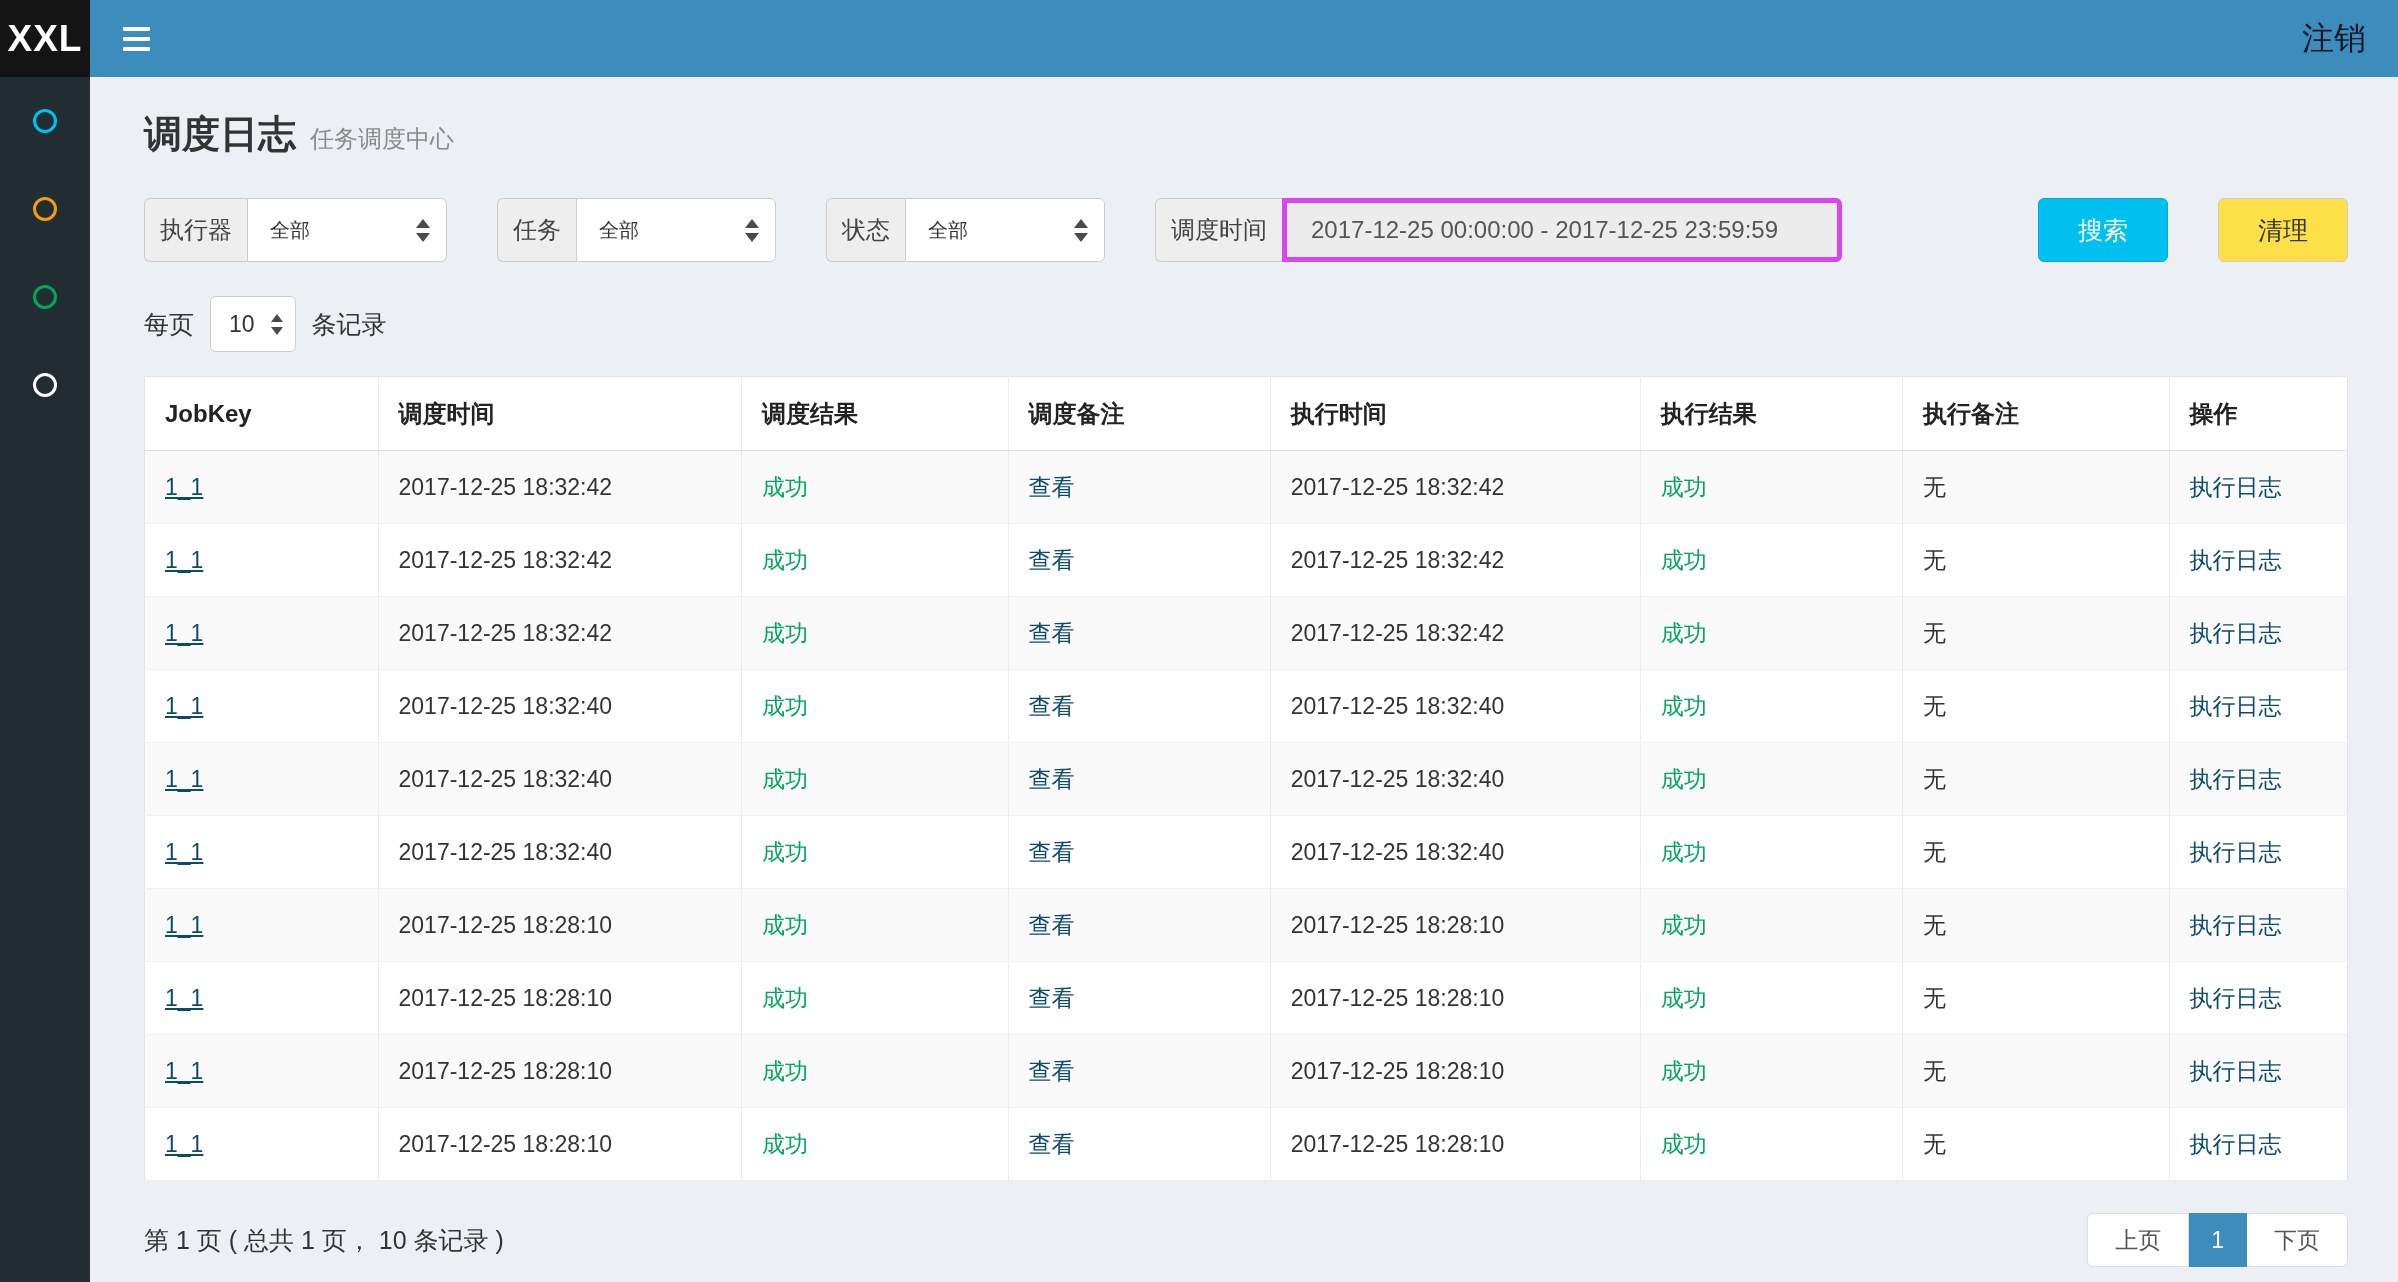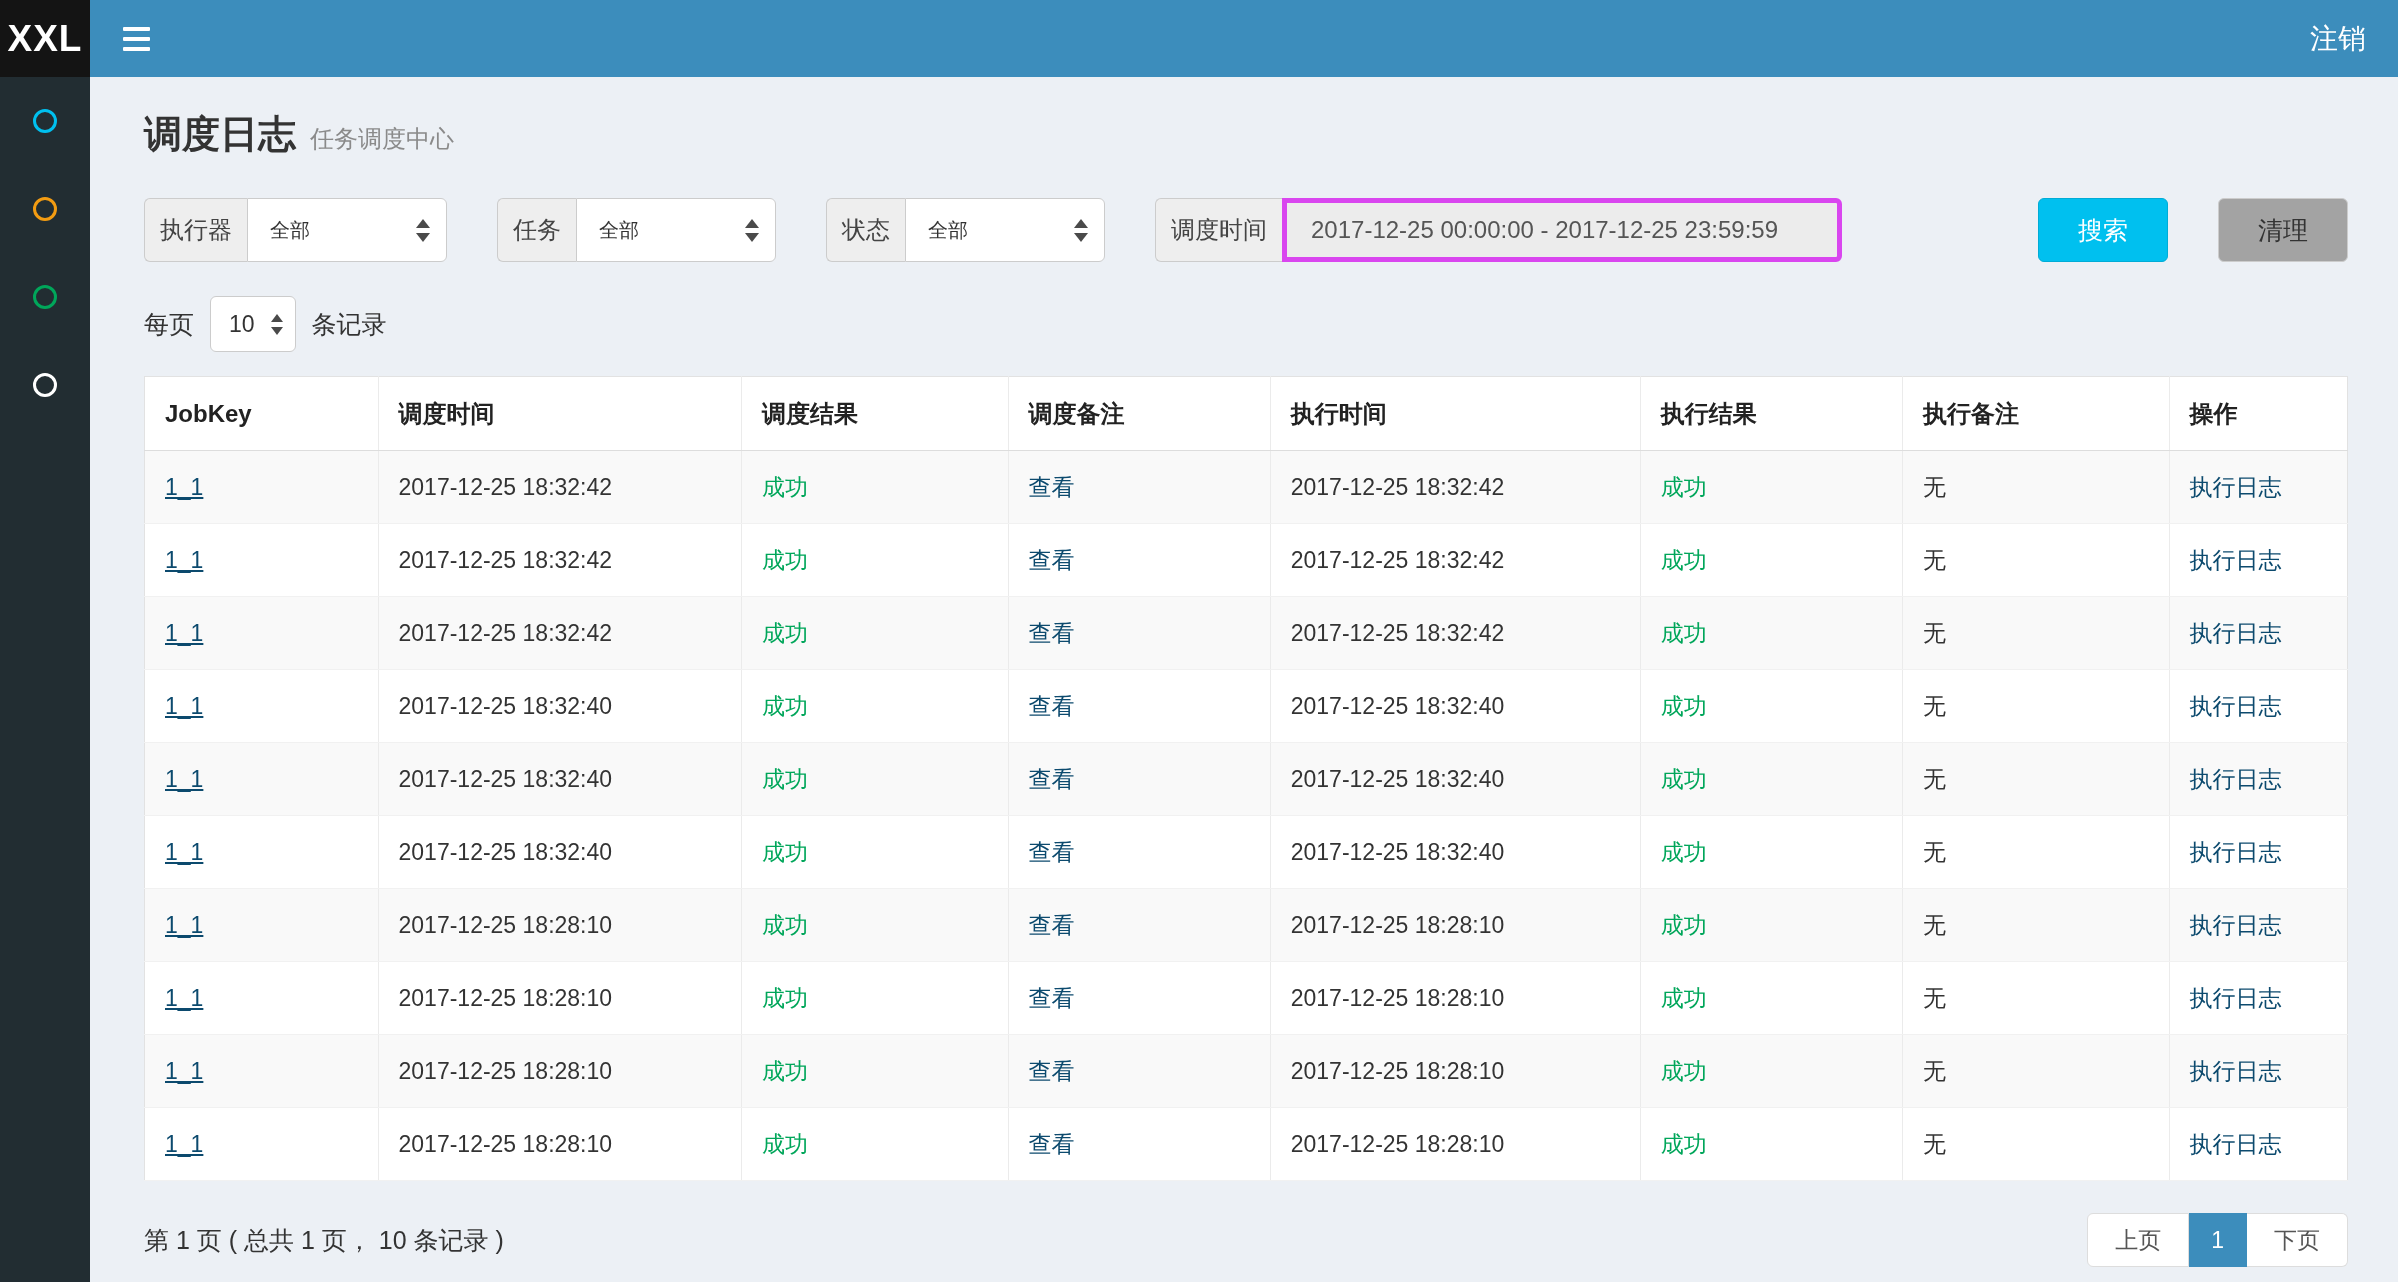--- a/index.html
+++ b/index.html
@@ -10,21 +10,21 @@
     font-family:"Liberation Sans","DejaVu Sans",sans-serif;
     color:#333;
   }
 
   
   .navbar { position:absolute; top:0; left:0; right:0; height:77px; background:#3c8dbc; display:flex; align-items:stretch; z-index:10; }
   .logo { width:90px; background:#141414; color:#fff; display:flex; align-items:center; justify-content:center; font-weight:bold; font-size:37px; letter-spacing:1px; }
   .hamburger { width:92px; display:flex; align-items:center; justify-content:center; cursor:pointer; }
   .bars { display:flex; flex-direction:column; gap:6px; }
   .bar { width:27px; height:4px; background:#fff; border-radius:1px; }
-  .logout { margin-left:auto; display:flex; align-items:center; padding:0 32px; color:#ffffff; font-size:28px; cursor:pointer;text-align:center; }
+  .logout { margin-left:auto; display:flex; align-items:center; padding:0 32px; color:#0f172a; font-size:32px; cursor:pointer;text-align:center; }
 
   
   .sidebar { position:absolute; top:77px; left:0; bottom:0; width:90px; background:#222d32; }
   .side-item { height:88px; display:flex; align-items:center; justify-content:center; cursor:pointer; }
   .circle-icon { width:24px; height:24px; border:3px solid #fff; border-radius:50%; }
 
   
   .main { position:absolute; top:77px; left:90px; right:0; bottom:0; background:#ecf0f5; padding:32px 50px 0 54px; }
   .content-header { display:flex; align-items:baseline; }
   .page-title { font-size:38px; font-weight:bold; color:#333; }
@@ -47,21 +47,21 @@
   .stepper { display:flex; flex-direction:column; gap:5px; margin-left:30px; }
   .tri-up { width:0; height:0; border-left:7px solid transparent; border-right:7px solid transparent; border-bottom:9px solid #4a4a4a; }
   .tri-down { width:0; height:0; border-left:7px solid transparent; border-right:7px solid transparent; border-top:9px solid #4a4a4a; }
   .time-input {
     background:#ececec; border:5px solid #d946ef; border-radius:0 6px 6px 0;
     display:flex; align-items:center; padding:0 24px; font-size:24px; color:#555;
     white-space:nowrap; min-width:560px; cursor:pointer;
   }
   .btn { height:64px; border-radius:6px; font-size:25px; display:flex; align-items:center; justify-content:center; cursor:pointer; }
   .btn-search { margin-left:auto; width:130px; background:#00c0ef; border:1px solid #00acd6; color:#fff; }
-  .btn-clear { margin-left:50px; width:130px; background:#a3a3a3; border:1px solid #ccc; color:#333; }
+  .btn-clear { margin-left:50px; width:130px; background:#fde047; border:1px solid #ccc; color:#333; }
 
   
   .page-size-row { margin-top:34px; display:flex; align-items:center; font-size:25px; color:#333; }
   .mini-select {
     height:56px; border:1px solid #ccc; border-radius:6px; background:#fff;
     display:flex; align-items:center; padding:0 12px 0 18px; font-size:23px; margin:0 16px; cursor:pointer;
   }
   .mini-select .stepper { margin-left:16px; }
   .mini-select .tri-up { border-left-width:6px; border-right-width:6px; border-bottom-width:8px; }
   .mini-select .tri-down { border-left-width:6px; border-right-width:6px; border-top-width:8px; }

